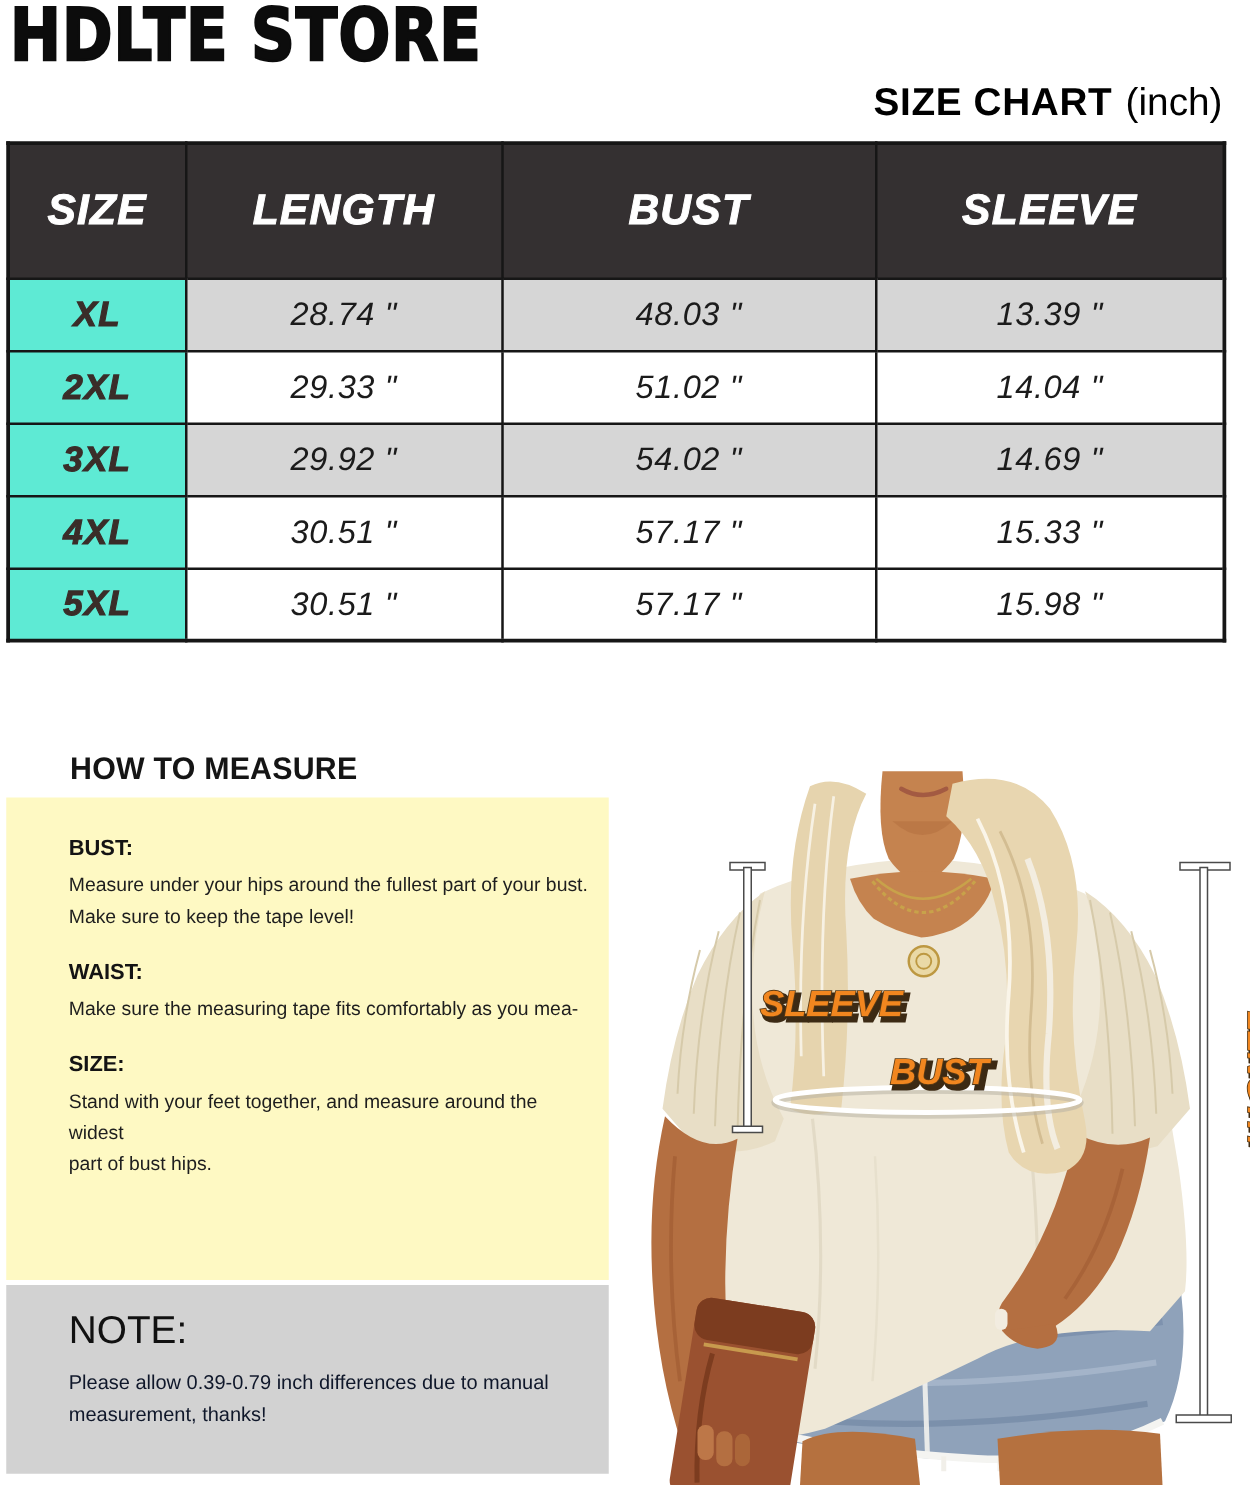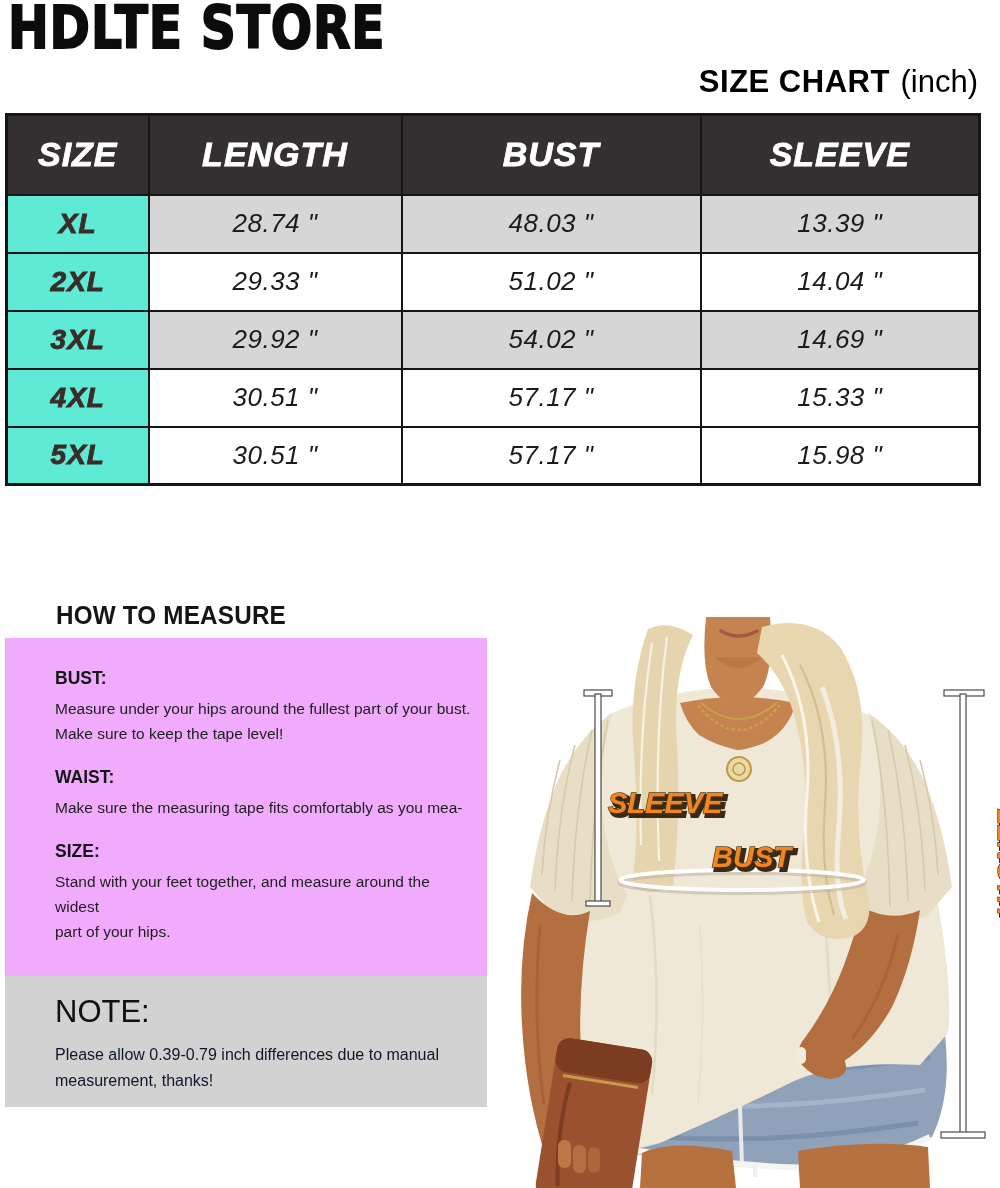--- a/index.html
+++ b/index.html
@@ -15,47 +15,47 @@
   }
   .chart-heading{position:absolute;top:64px;right:22px;font-size:31px;color:#000;white-space:nowrap;}
   .chart-heading .bold{font-weight:bold;letter-spacing:.5px;}
   .chart-heading .thin{font-weight:400;margin-left:2px;}
   
   table.size-table{
     position:absolute;left:5px;top:113px;width:973px;border-collapse:collapse;table-layout:fixed;
     border:3px solid #161616;
   }
   .size-table td,.size-table th{border:2px solid #161616;text-align:center;vertical-align:middle;padding:0;}
-  .size-table tr.head{height:80px;background:#343031;margin-top:10px;}
+  .size-table tr.head{height:108px;background:#343031;margin-top:10px;}
   .size-table tr.head th{
     color:#fff;font-style:italic;font-weight:bold;font-size:34px;letter-spacing:1px;
     -webkit-text-stroke:.8px #fff;
   }
   .size-table tr.row{height:58px;background:#ffffff;}
   .size-table tr.row td.size{
     font-weight:bold;font-style:italic;font-size:28px;color:#3a2d29;
     -webkit-text-stroke:.9px #3a2d29;letter-spacing:1px;background:#5eead4;
   }
   .size-table tr.row td.val{font-style:italic;font-size:26px;color:#1b1b1b;letter-spacing:.5px;}
   .size-table tr.striped td.val{background:#d6d6d6;}
   
   .htm-title{
     position:absolute;left:56px;top:601px;font-size:25px;font-weight:bold;color:#151515;
     letter-spacing:.2px;transform:scaleX(.97);transform-origin:left top;white-space:nowrap;
   }
   .measure-panel{
-    position:absolute;left:5px;top:638px;width:482px;height:386px;background:#f0abfc;
+    position:absolute;left:5px;top:638px;width:482px;height:386px;background:#fef9c3;
     box-sizing:border-box;padding:30px 14px 0 50px;
   }
   .measure-section{margin-bottom:21px;}
   .measure-label{font-size:17.5px;font-weight:bold;color:#141414;margin-bottom:7px;}
   .measure-line{font-size:15.5px;color:#1e1e1e;line-height:25px;}
   
   .note-panel{
-    position:absolute;left:5px;top:976px;width:482px;height:131px;background:#d2d2d2;
+    position:absolute;left:5px;top:1028px;width:482px;height:151px;background:#d2d2d2;
     box-sizing:border-box;padding:18px 14px 0 50px;
   }
   .note-title{font-size:31px;font-weight:400;color:#111;margin-bottom:12px;}
   .note-line{font-size:16px;color:#0f172a;line-height:26px;}
   
   .figure-wrap{position:absolute;left:500px;top:595px;width:500px;height:593px;}
 </style>
 </head>
 <body>
 
@@ -121,21 +121,21 @@
       <div class="measure-line">Measure under your hips around the fullest part of your bust.</div>
       <div class="measure-line">Make sure to keep the tape level!</div>
     </div>
     <div class="measure-section">
       <div class="measure-label">WAIST:</div>
       <div class="measure-line">Make sure the measuring tape fits comfortably as you mea-</div>
     </div>
     <div class="measure-section">
       <div class="measure-label">SIZE:</div>
       <div class="measure-line">Stand with your feet together, and measure around the widest</div>
-      <div class="measure-line">part of your hips.</div>
+      <div class="measure-line">part of bust hips.</div>
     </div>
   </div>
 
   <div class="note-panel">
     <div class="note-title">NOTE:</div>
     <div class="note-line">Please allow 0.39-0.79 inch differences due to manual</div>
     <div class="note-line">measurement, thanks!</div>
   </div>
 
   <div class="figure-wrap">

